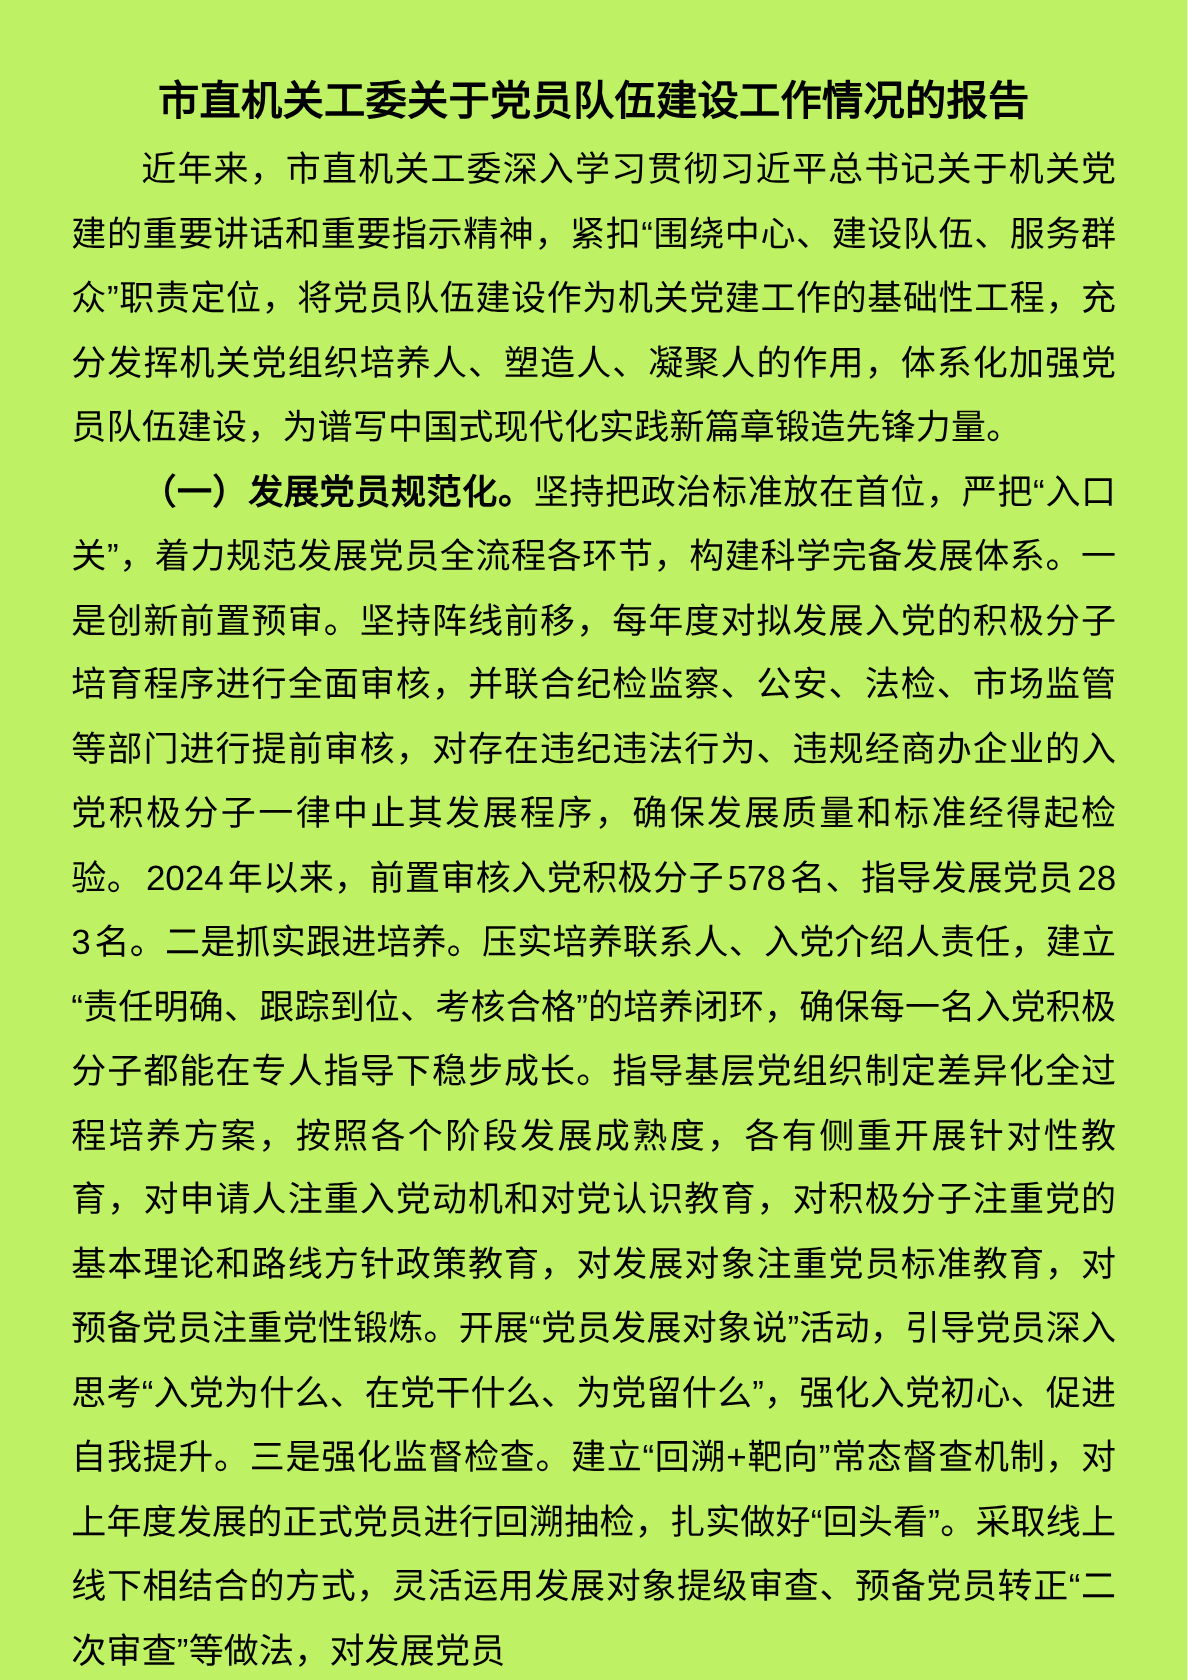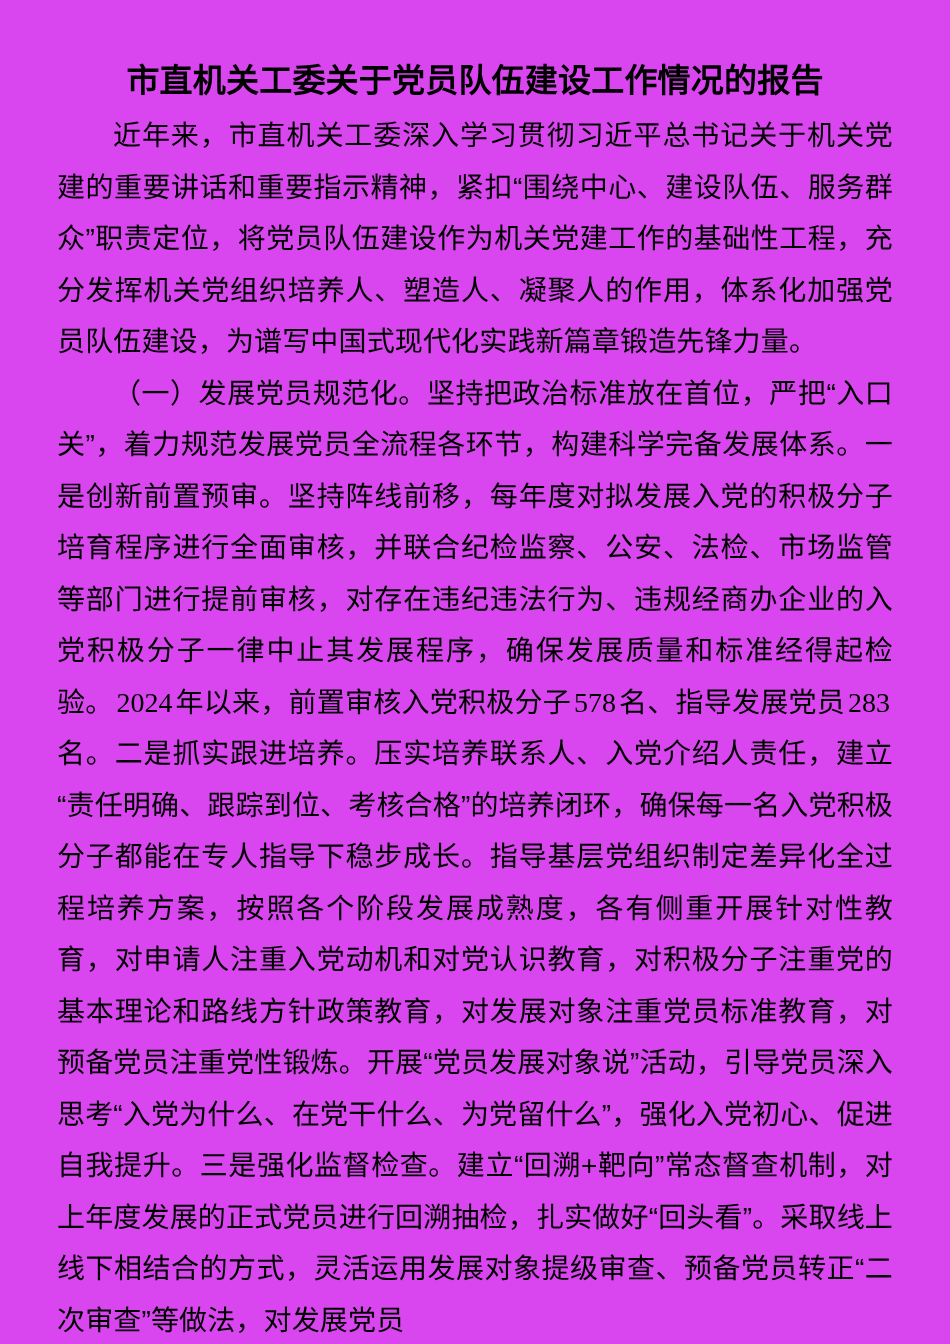--- a/index.html
+++ b/index.html
@@ -11,21 +11,21 @@
   body {
     font-family: "Liberation Sans", "DejaVu Sans", sans-serif;
     color: #000000;
     -webkit-font-smoothing: antialiased;
   }
   .page {
     position: relative;
     width: 950px;
     height: 1344px;
     margin: 0 auto;
-    background: #d946ef;
+    background: #bef264;
     overflow: hidden;
     box-sizing: border-box;
   }
   .content {
     position: absolute;
     left: 57px;
     top: 0;
     width: 836px;
   }
   .doc-title {
@@ -46,25 +46,25 @@
     text-justify: inter-ideograph;
     text-align-last: left;
     margin: 0;
     letter-spacing: 0.15px;
     word-break: break-all;
   }
   .para.indent {
     text-indent: 56px;
   }
   .bold {
-    font-weight: normal;
+    font-weight: bold;
   }
   
   .num {
-    font-family: Liberation Serif, serif;
+    font-family: Liberation Sans, sans-serif;
     padding: 0 3px;
     letter-spacing: 0;
   }
 </style>
 </head>
 <body>
 
 <div class="page">
   <div class="content">
 

